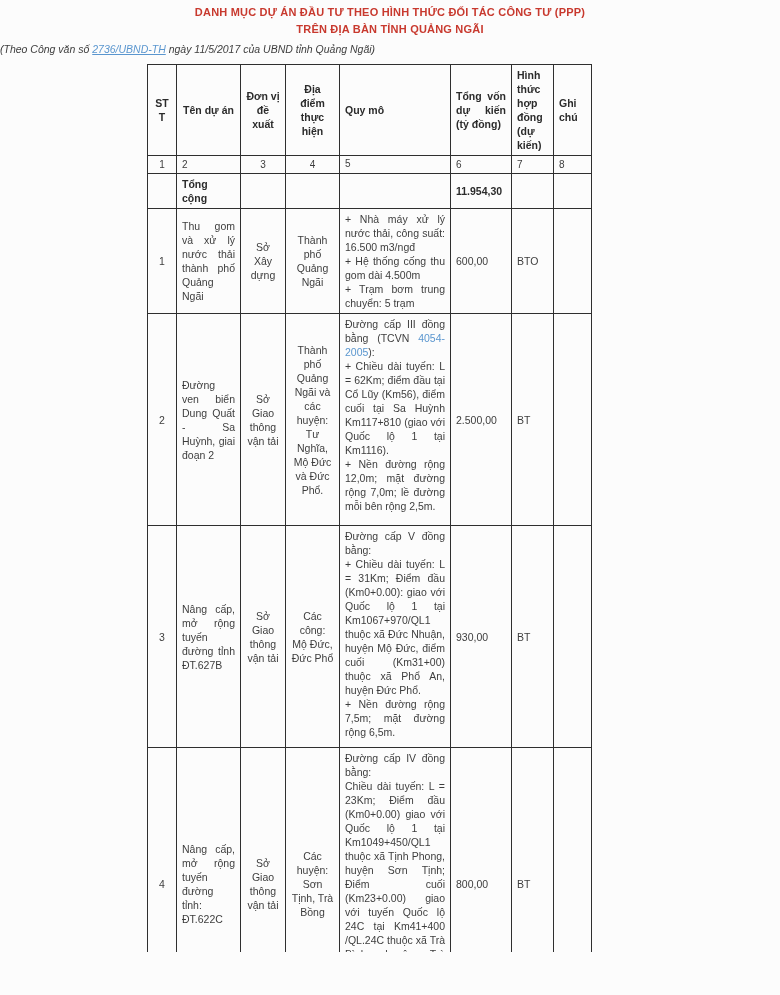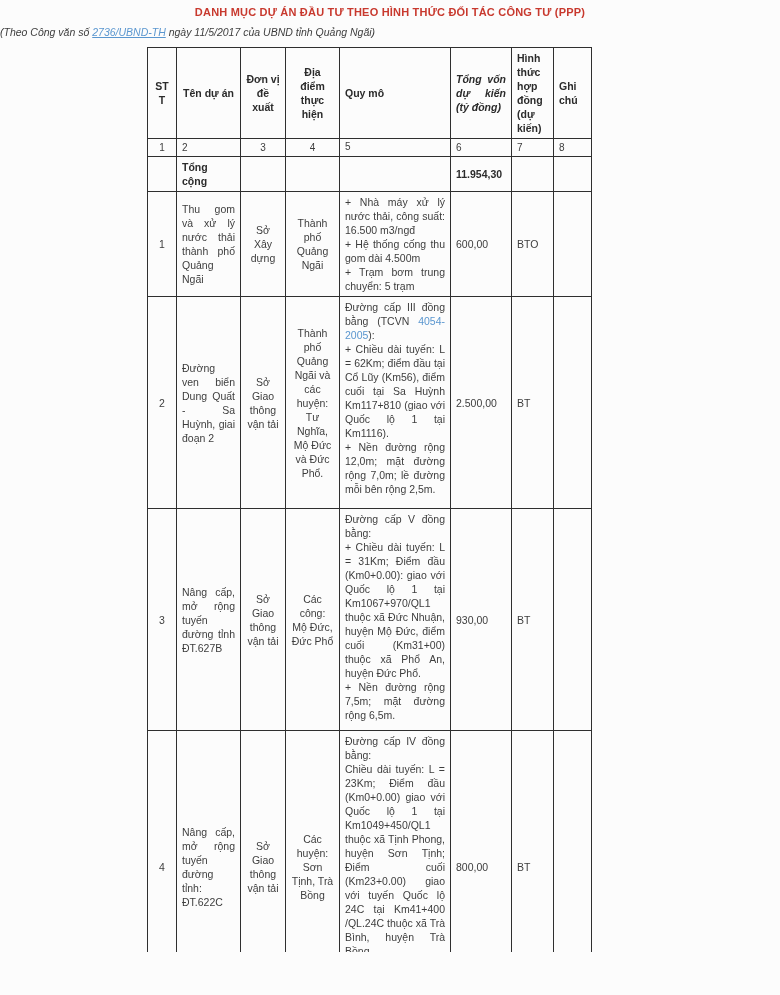--- a/index.html
+++ b/index.html
@@ -24,21 +24,21 @@
     font-size:10.5px;line-height:14px;
   }
   table.doc th,table.doc td{
     border:1px solid #2f2f2f;padding:3px 5px;
     vertical-align:middle;word-wrap:break-word;
   }
   
   thead th{font-weight:bold;color:#2b2b2b;margin-top:33px;}
   th.c0,th.c1,th.c2,th.c3{text-align:center;}
   th.c4{text-align:left;}
-  th.c5{text-align:justify;font-style:italic;}
+  th.c5{text-align:justify;}
   th.c6,th.c7{text-align:left;}
   
   tr.numrow td{padding:1px 5px;font-size:10px;line-height:13px;}
   tr.numrow td.c0,tr.numrow td.c2,tr.numrow td.c3{text-align:center;}
   
   tr.totalrow td{font-weight:bold;color:#2b2b2b;}
   tr.totalrow td.c1{text-align:justify;margin-left:28px;}
   
   tbody td.c0{text-align:center;}
   tbody td.c1{text-align:justify;}
@@ -47,20 +47,21 @@
   tbody td.c5,tbody td.c6{text-align:left;}
   td.c4 .para{margin:0;}
   .link-inline{color:#5a96cf;}
 </style>
 </head>
 <body>
 
 <div class="page">
   <div class="doc-title">
     <div>DANH MỤC DỰ ÁN ĐẦU TƯ THEO HÌNH THỨC ĐỐI TÁC CÔNG TƯ (PPP)</div>
+    <div>TRÊN ĐỊA BÀN TỈNH QUẢNG NGÃI</div>
   </div>
   <div class="doc-subtitle">
     <span>(Theo Công văn số </span><a>2736/UBND-TH</a><span> ngày 11/5/2017 của UBND tỉnh Quảng Ngãi)</span>
   </div>
 
   <table class="doc">
     <colgroup>
       <col style="width:29px">
         <col style="width:64px">
         <col style="width:45px">

